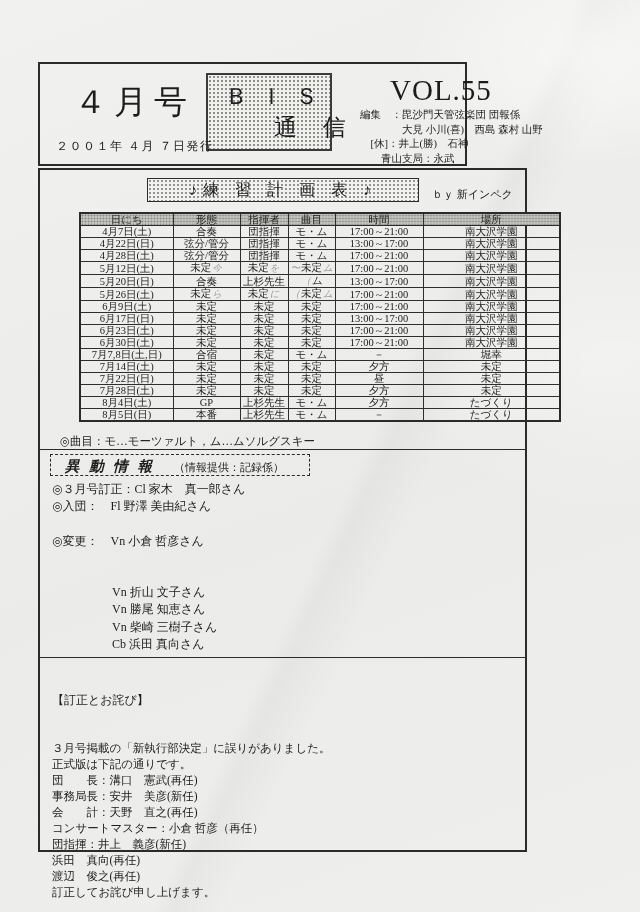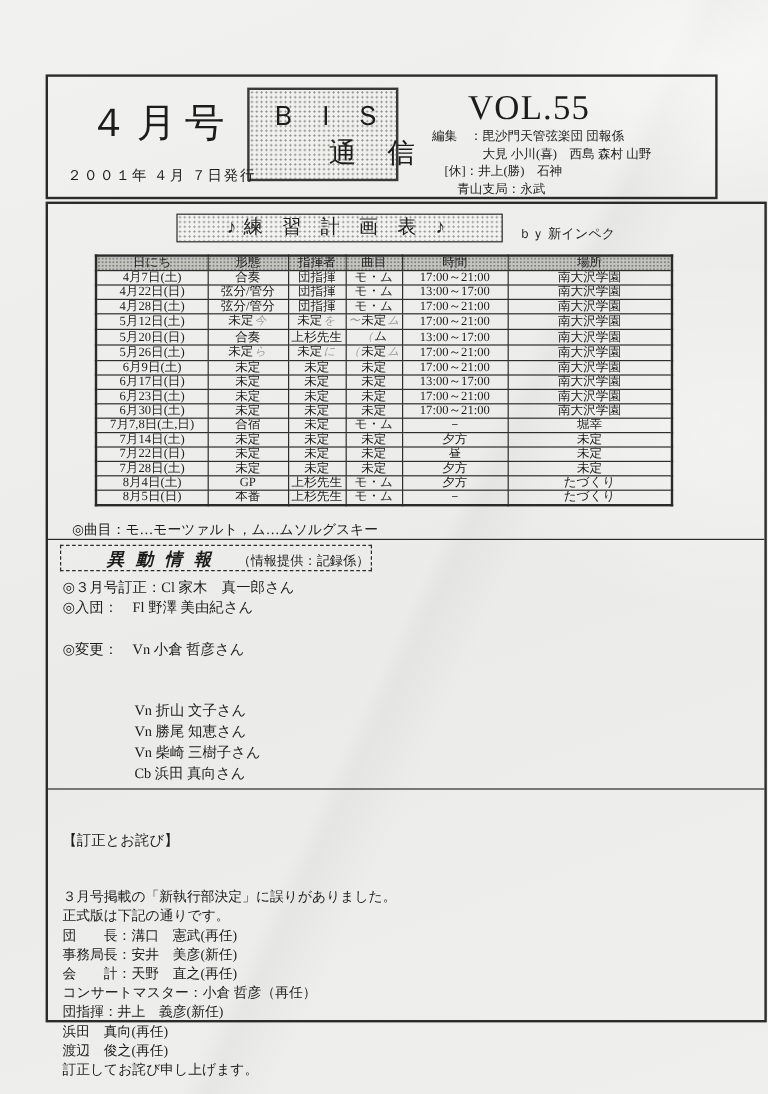--- a/index.html
+++ b/index.html
@@ -14,36 +14,36 @@
   .paper {
     position:absolute; inset:0;
     background-image:
       radial-gradient(ellipse 260px 160px at 92% 6%, rgba(255,255,255,.55), transparent 70%),
       radial-gradient(ellipse 300px 220px at 96% 40%, rgba(255,255,255,.35), transparent 70%),
       linear-gradient(115deg, transparent 54%, rgba(0,0,0,.03) 56%, transparent 61%),
       linear-gradient(160deg,#f1f1ef 0%,#ebebe9 55%,#efefed 100%);
   }
   .box { position:absolute; border:2px solid #2b2b2b; }
   
-  .header-box { left:38px; top:62px; width:560px; height:104px; }
+  .header-box { left:38px; top:62px; width:429px; height:104px; }
   .issue-title { position:absolute; left:34px; top:16px; font-size:33px; letter-spacing:7px; white-space:nowrap; }
   .bis-box {
     position:absolute; left:166px; top:9px; width:126px; height:78px;
     border:2px solid #3a3a3a; text-align:right;
     background-color:#f0f0ee;
     background-image:radial-gradient(circle,#75756fcc .7px,transparent 1.05px);
     background-size:4px 4px;
   }
   .bis-line1 { font-size:23px; letter-spacing:12px; padding-top:6px; padding-left:10px; white-space:nowrap; }
   .bis-line2 { font-size:23px; letter-spacing:10px; padding-left:26px; white-space:nowrap;margin-left:40px; }
   .vol { position:absolute; left:350px; top:10px; font-size:29px; letter-spacing:1px; white-space:nowrap; }
   .editors { position:absolute; left:320px; top:44px; font-size:10.5px; line-height:14.5px; white-space:pre; }
   .pub-date { position:absolute; left:16px; top:74px; font-size:12px; letter-spacing:1.5px; white-space:nowrap; }
   
-  .main-box { left:38px; top:168px; width:601px; height:684px; }
+  .main-box { left:38px; top:168px; width:489px; height:684px; }
   .divider { position:absolute; left:0; width:100%; border-top:1.5px solid #2b2b2b; }
   .divider-1 { top:279px; }
   .divider-2 { top:487px; }
   .sched-title-box {
     position:absolute; left:107px; top:8px; width:272px; height:24px;
     border:1.5px solid #2b2b2b;
     background-color:#f2f2f0;
     background-image:radial-gradient(circle,#6f6f69bb .7px,transparent 1.05px);
     background-size:4px 4px;
     text-align:center; font-size:16px; letter-spacing:6px;
@@ -69,21 +69,21 @@
   }
   table.sched { border:2px solid #2b2b2b; }
   .pencil { color:#9c9c96; font-size:9.5px; font-style:italic; margin:0 1px; }
   .legend { position:absolute; left:20px; top:264px; font-size:11.5px; white-space:nowrap; }
   
   .moved-box {
     position:absolute; left:10px; top:284px; width:260px; height:22px;
     border:1.5px dashed #2b2b2b;
     display:flex; align-items:baseline; padding:2px 0 0 14px;
   }
-  .moved-title { font-size:14.5px; font-weight:bold; font-style:italic; letter-spacing:3px; white-space:nowrap;margin-left:24px; }
+  .moved-title { font-size:14.5px; font-weight:bold; font-style:italic; letter-spacing:3px; white-space:nowrap; }
   .moved-note { font-size:11px; margin-left:19px; white-space:nowrap; }
   .personnel { position:absolute; left:12px; top:311px; font-size:12px; line-height:17.2px; white-space:pre; }
   
   .correction { position:absolute; left:12px; top:490px; font-size:11.5px; line-height:16px; white-space:pre; }
   .correction .c-title { font-size:12px; }
 </style>
 </head>
 <body>
 
 <div class="paper">

